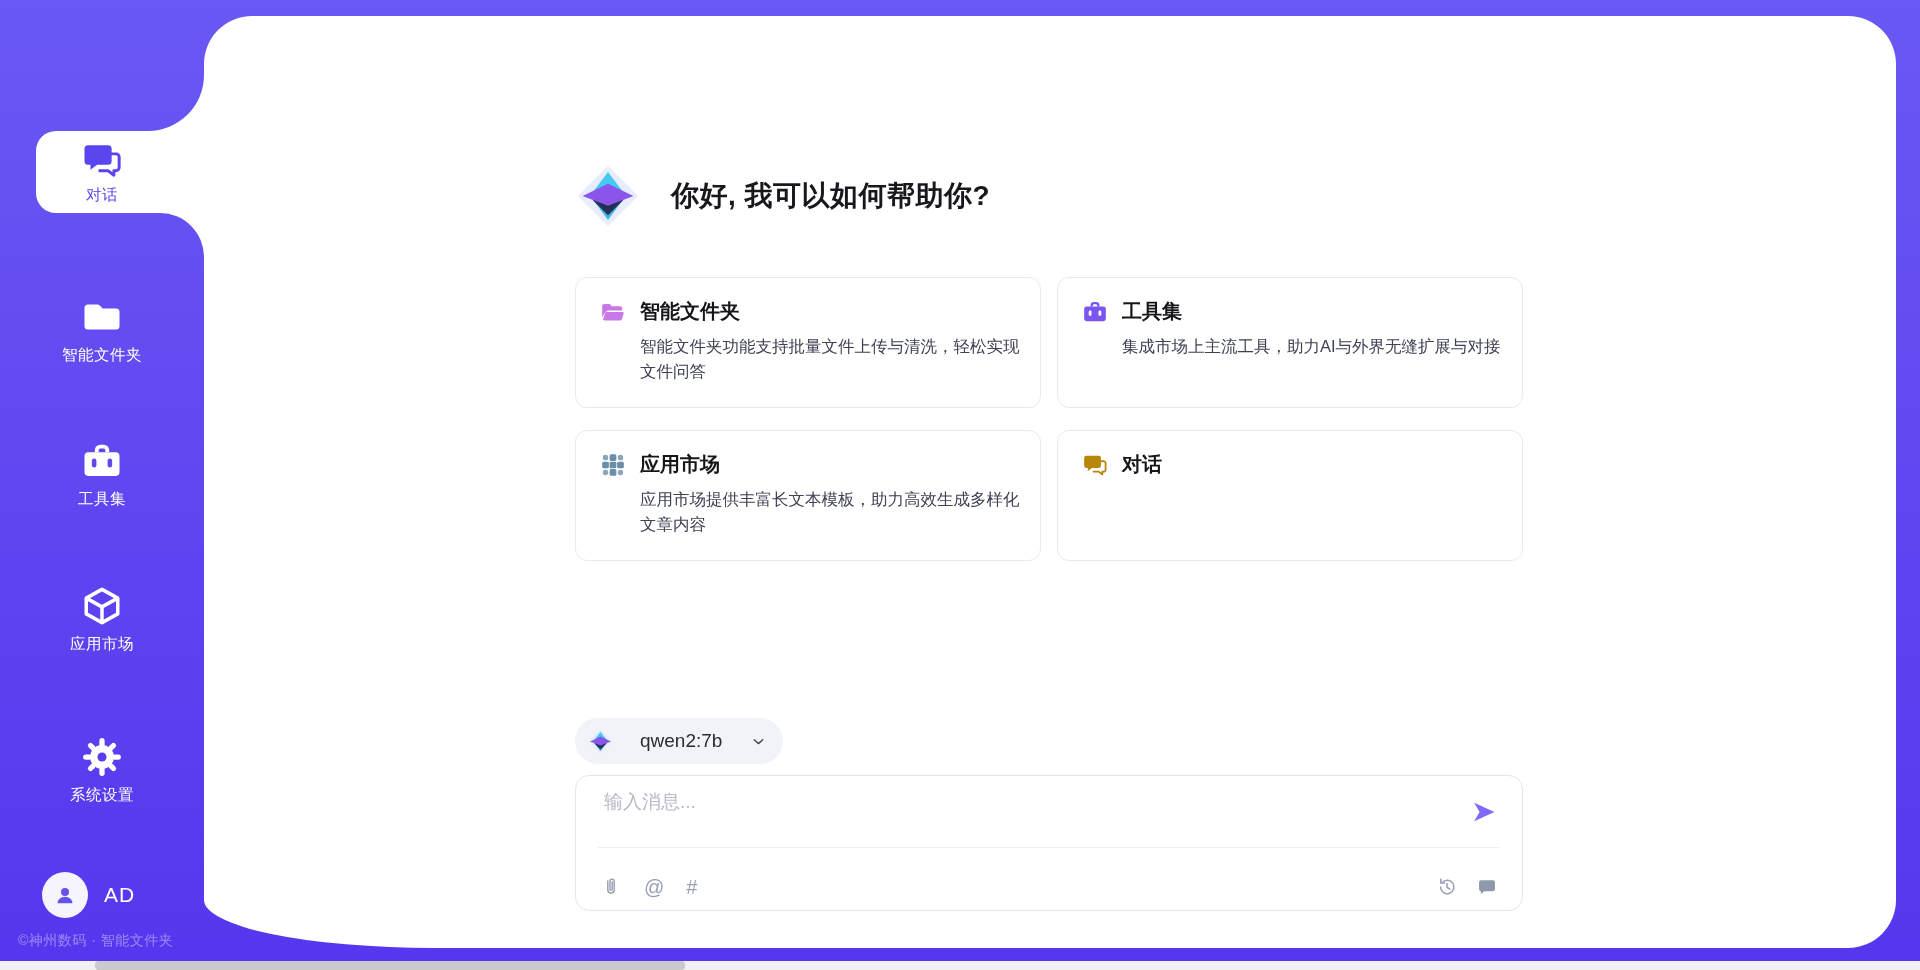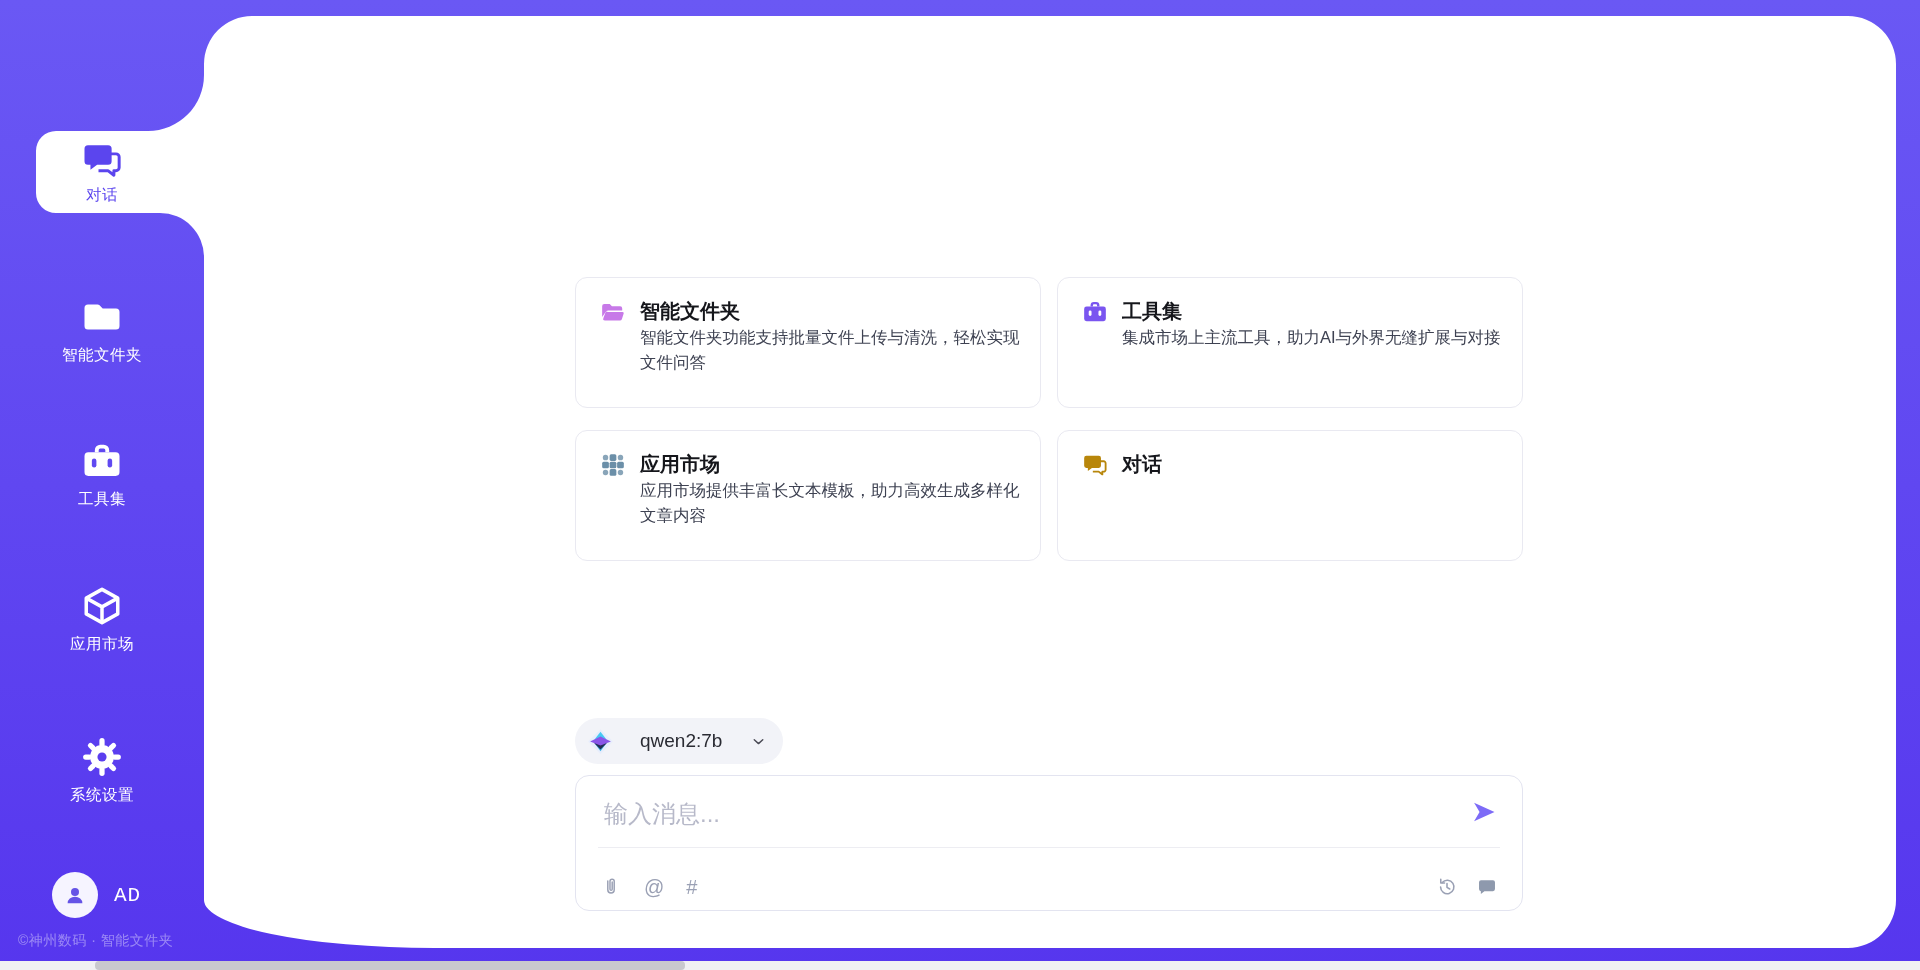--- a/index.html
+++ b/index.html
@@ -13,46 +13,46 @@
   .brand-badge{width:52px;height:52px;}
   .brand-text{margin-left:10px;color:#fff;}
   .brand-name{font-size:20px;font-weight:bold;letter-spacing:3px;}
   .brand-sub{font-size:12px;letter-spacing:1.6px;margin-top:4px;opacity:.95;}
   .nav-item{left:0;width:204px;display:flex;flex-direction:column;align-items:center;color:#fff;cursor:pointer;}
   .nav-item .ic{width:42px;height:42px;}
   .nav-item .lb{margin-top:7px;font-size:15.5px;letter-spacing:.5px;}
   .nav-item.active{color:#5b45ee;top:131px;height:82px;justify-content:center;}
   .nav-item.active .ic{width:42px;height:42px;}
   .nav-item.active .lb{margin-top:4px;font-weight:500;}
-  .user-row{left:52px;top:872px;display:flex;align-items:center;font-family:Liberation Mono, monospace;}
+  .user-row{left:42px;top:872px;display:flex;align-items:center;}
   .avatar{width:46px;height:46px;border-radius:50%;background:#f6f4ff;display:flex;align-items:center;justify-content:center;}
   .avatar svg{width:26px;height:26px;color:#6553e6;}
   .user-name{margin-left:16px;color:#fff;font-size:21px;font-weight:500;letter-spacing:1px;}
   .copyright{left:18px;top:932px;font-size:14px;color:rgba(255,255,255,.4);letter-spacing:.5px;}
   
   .main{position:absolute;z-index:2;}
   .greeting{left:575px;top:163px;display:flex;align-items:center;height:66px;}
   .greet-badge{width:66px;height:66px;}
   .greet-text{margin-left:30px;font-size:28px;font-weight:bold;color:#17181d;letter-spacing:.5px;}
   .cards{left:575px;top:277px;width:948px;display:grid;grid-template-columns:466px 466px;column-gap:16px;row-gap:22px;}
   .card{height:131px;box-sizing:border-box;background:#fff;border:1px solid #e9e9f1;border-radius:12px;
         padding:20px 20px 0 24px;cursor:pointer;}
   .card-head{display:flex;align-items:center;}
   .card-ic{width:26px;height:26px;flex:0 0 26px;}
   .card-title{margin-left:14px;font-size:20px;font-weight:bold;color:#15161b;}
-  .card-desc{margin-left:40px;font-size:16.5px;line-height:1.5;color:#3e4252;width:386px;}
+  .card-desc{margin-left:40px;margin-top:9px;font-size:16.5px;line-height:1.5;color:#3e4252;width:386px;}
   .model-pill{left:575px;top:718px;height:46px;display:flex;align-items:center;gap:26px;
               background:#f2f3f8;border-radius:23px;padding:0 16px 0 12px;cursor:pointer;}
   .pill-badge{width:27px;height:27px;}
   .pill-label{font-size:19px;color:#2a2b33;font-weight:500;}
   .pill-chev{width:17px;height:17px;color:#4a4a55;margin-left:2px;}
   .composer{left:575px;top:775px;width:948px;height:136px;box-sizing:border-box;background:#fff;
             border:1.5px solid #e3e4f0;border-radius:14px;}
-  .composer input{position:absolute;left:26px;top:23px;width:840px;border:none;outline:none;
-                  font-size:24px;color:#ec4899;background:transparent;
+  .composer input{position:absolute;left:26px;top:14px;width:840px;border:none;outline:none;
+                  font-size:19px;color:#ec4899;background:transparent;
                   font-family:"Liberation Sans","DejaVu Sans",sans-serif;}
   .composer input::placeholder{color:#b7b9c9;}
   .send{position:absolute;right:24px;top:22px;width:28px;height:28px;color:#7d6bf7;cursor:pointer;}
   .comp-divider{position:absolute;left:22px;right:22px;top:71px;height:1px;background:#ededf2;}
   .tools{position:absolute;top:96px;display:flex;align-items:center;gap:22px;color:#9aa0b4;height:30px;}
   .tools.l{left:24px;}
   .tools.r{right:24px;gap:18px;}
   .tool{width:22px;height:22px;cursor:pointer;display:flex;align-items:center;justify-content:center;}
   .tool svg{width:22px;height:22px;}
   .tool.txt{font-size:20px;width:auto;}
@@ -204,20 +204,26 @@
     <div class="avatar">
       <svg>
           <use href="#i-person"></use>
         </svg>
     </div>
     <div class="user-name">AD</div>
   </div>
 
   <div class="side abs copyright">©神州数码 · 智能文件夹</div>
 
+  <div class="main abs greeting">
+    <svg class="greet-badge">
+        <use href="#i-diamond"></use>
+      </svg>
+    <div class="greet-text">你好, 我可以如何帮助你?</div>
+  </div>
 
   <div class="main abs cards">
     <div class="card">
       <div class="card-head">
         <svg class="card-ic" style="color: rgb(199, 121, 232);">
             <use href="#i-folder-open"></use>
           </svg>
         <div class="card-title">智能文件夹</div>
       </div>
       <div class="card-desc">智能文件夹功能支持批量文件上传与清洗，轻松实现文件问答</div>

